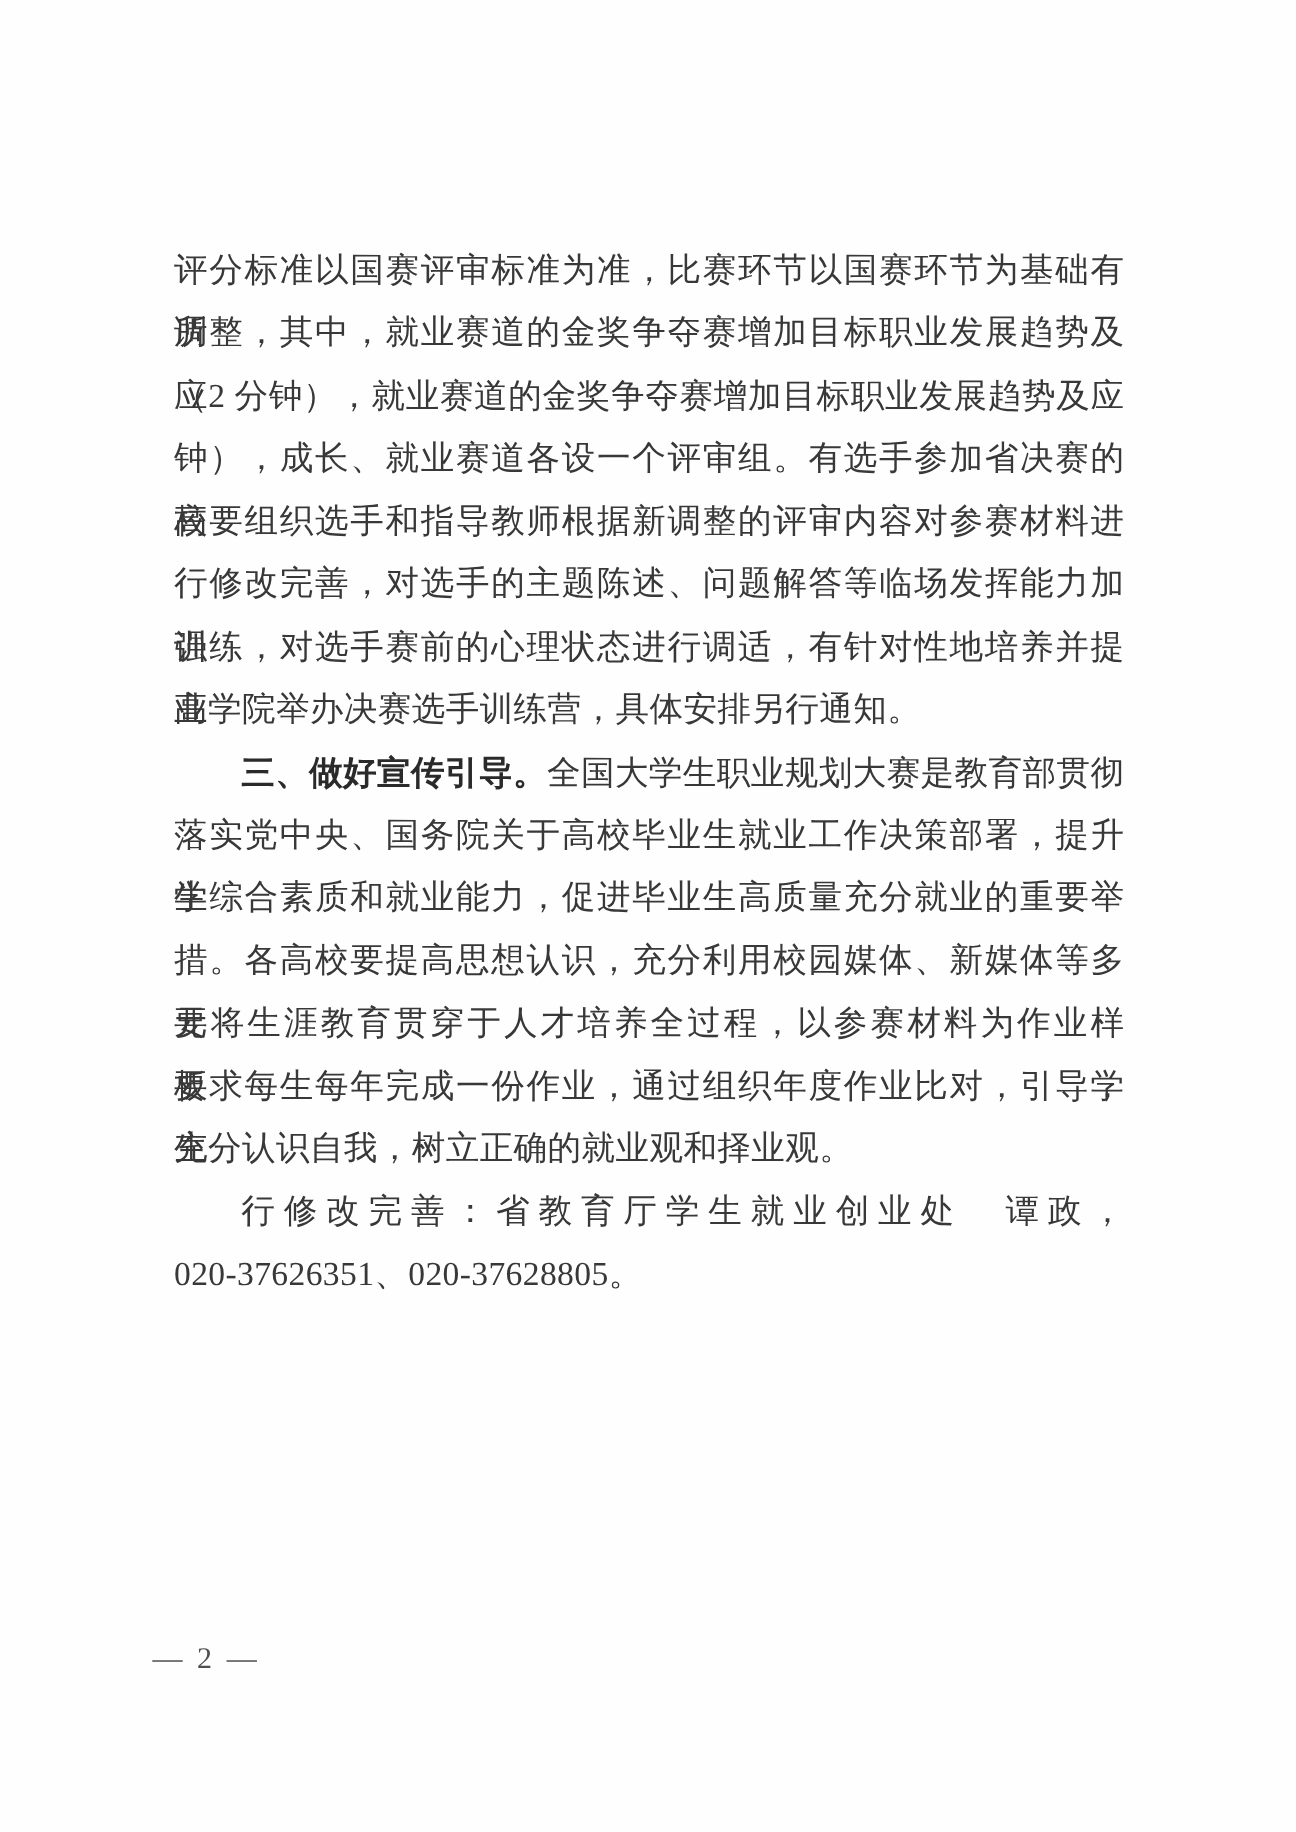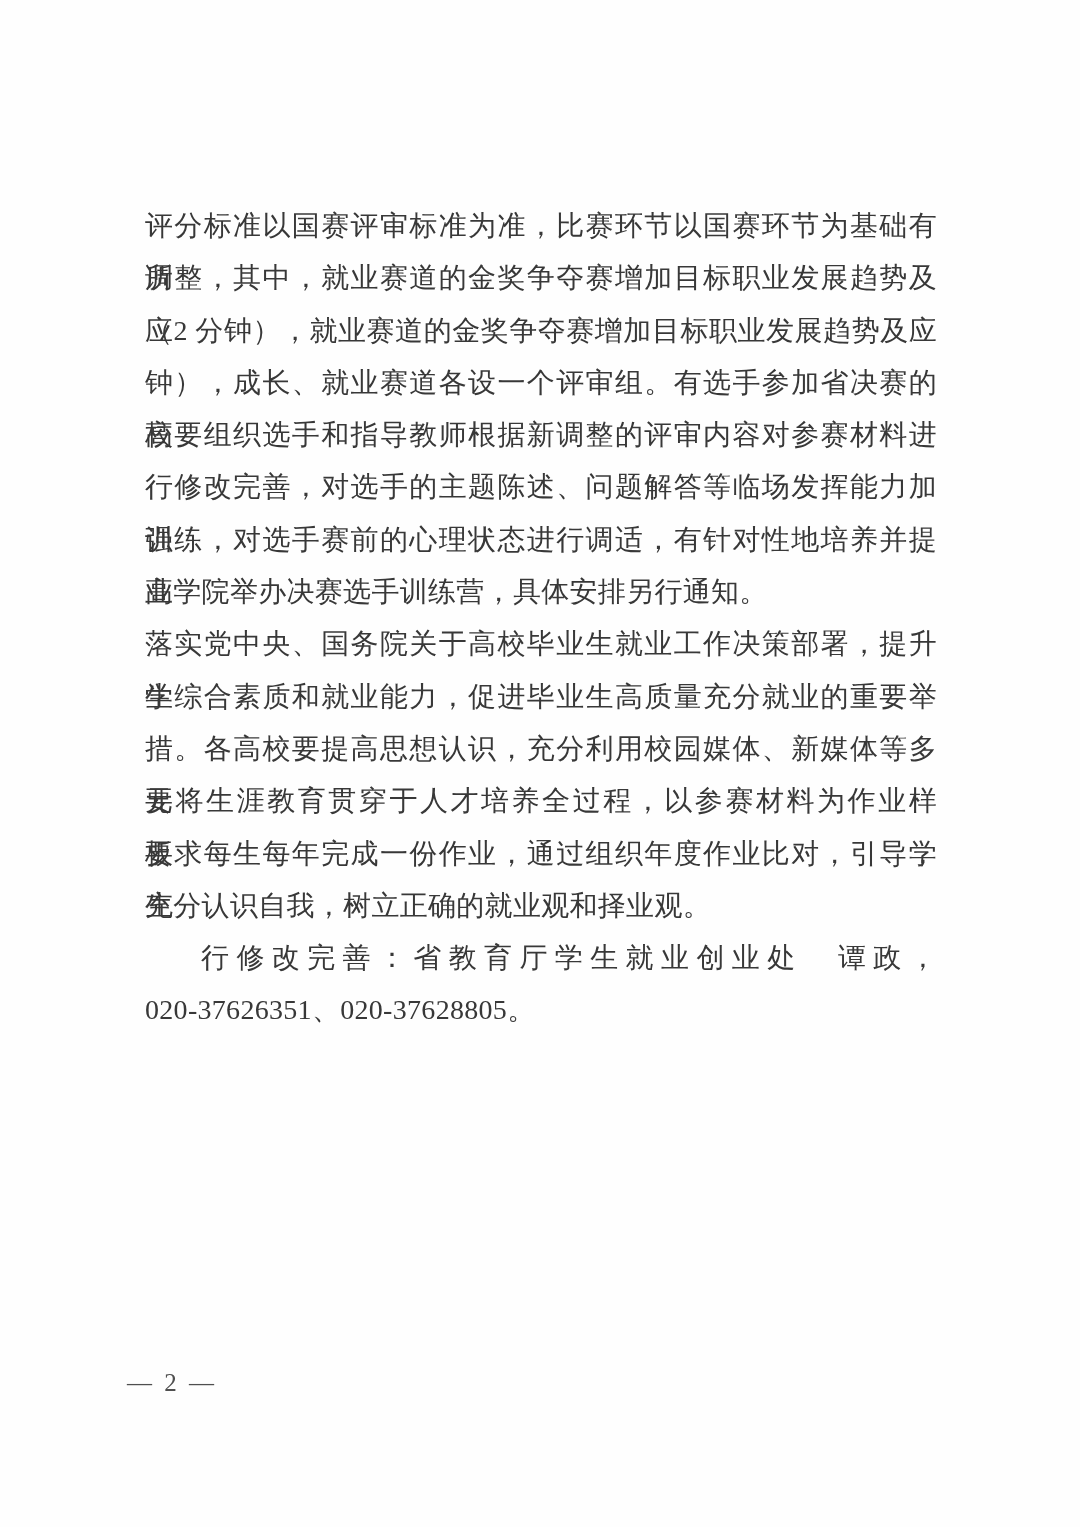--- a/index.html
+++ b/index.html
@@ -65,20 +65,21 @@
 <div class="page">
   <div class="doc">
       <div class="line just">评分标准以国赛评审标准为准，比赛环节以国赛环节为基础有所</div>
       <div class="line just">调整，其中，就业赛道的金奖争夺赛增加目标职业发展趋势及应</div>
       <div class="line just">（2 分钟），就业赛道的金奖争夺赛增加目标职业发展趋势及应</div>
       <div class="line just">钟），成长、就业赛道各设一个评审组。有选手参加省决赛的高</div>
       <div class="line just">校要组织选手和指导教师根据新调整的评审内容对参赛材料进</div>
       <div class="line just">行修改完善，对选手的主题陈述、问题解答等临场发挥能力加强</div>
       <div class="line just">训练，对选手赛前的心理状态进行调适，有针对性地培养并提高</div>
       <div class="line">业学院举办决赛选手训练营，具体安排另行通知。</div>
+      <div class="line just indent"><span class="heading-bold">三、做好宣传引导。</span>全国大学生职业规划大赛是教育部贯彻</div>
       <div class="line just">落实党中央、国务院关于高校毕业生就业工作决策部署，提升学</div>
       <div class="line just">生综合素质和就业能力，促进毕业生高质量充分就业的重要举</div>
       <div class="line just">措。各高校要提高思想认识，充分利用校园媒体、新媒体等多元</div>
       <div class="line just">要将生涯教育贯穿于人才培养全过程，以参赛材料为作业样板，</div>
       <div class="line just">要求每生每年完成一份作业，通过组织年度作业比对，引导学生</div>
       <div class="line">充分认识自我，树立正确的就业观和择业观。</div>
       <div class="line just indent">行修改完善：省教育厅学生就业创业处　谭政，</div>
       <div class="line">020-37626351、020-37628805。</div>
     </div>
   <div class="footer">— 2 —</div>

